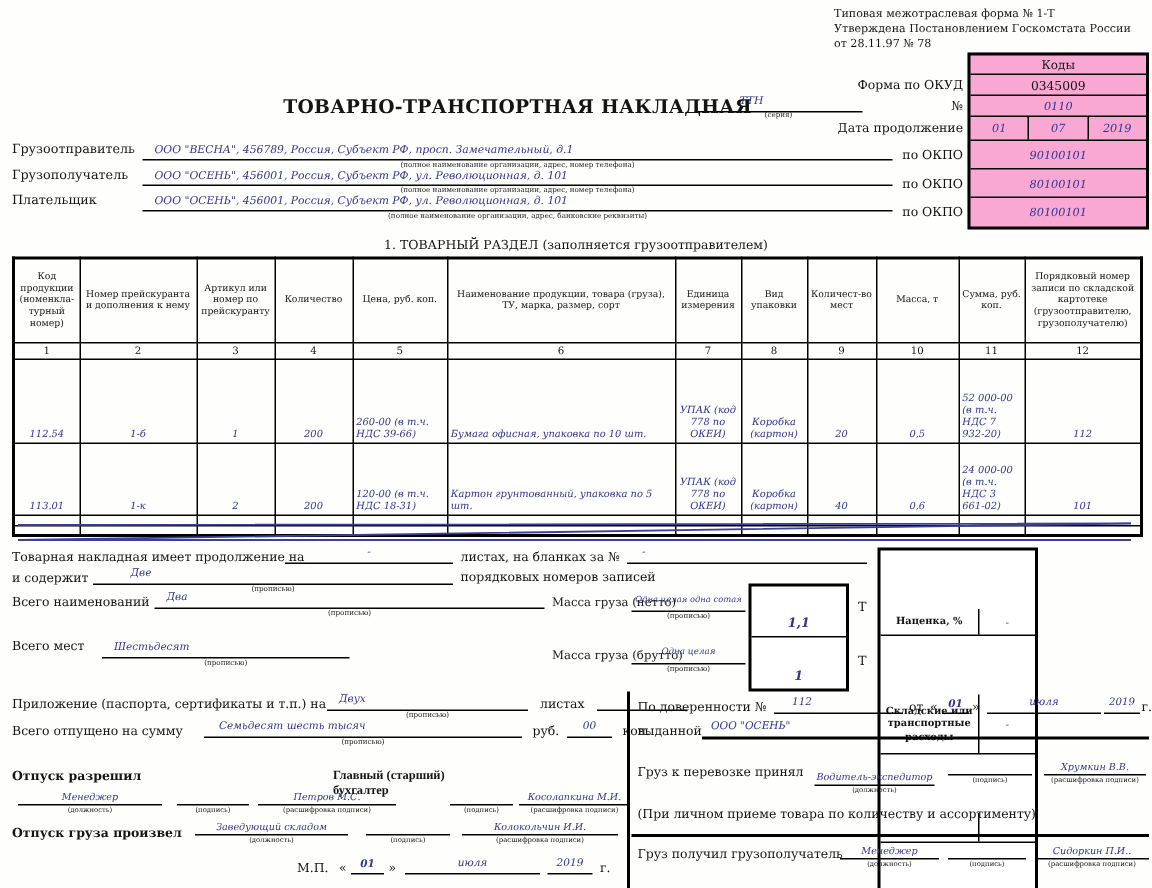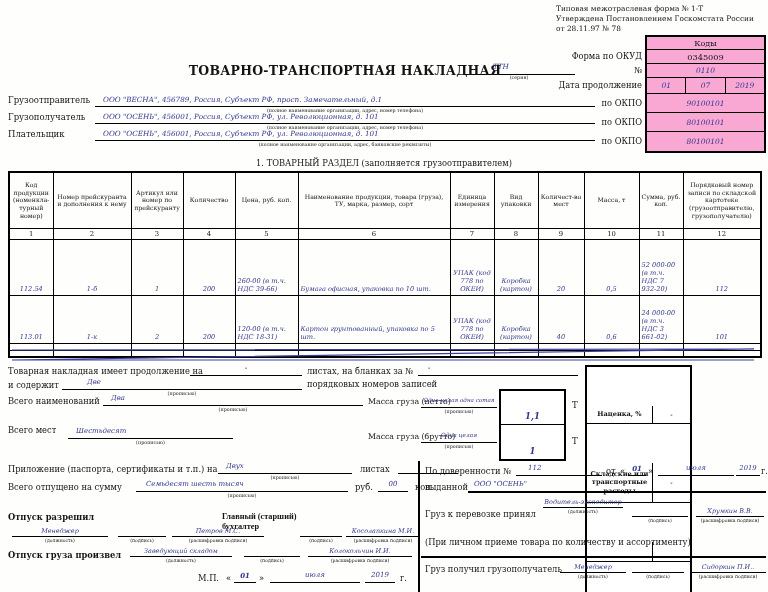--- a/index.html
+++ b/index.html
@@ -333,21 +333,21 @@
   <div class="abs uline hw b" style="left:628px; top:464px; width:18px; font-size:7px; height:12px; text-align:center;">01</div>
   <div class="abs lab" style="left:648px; top:466px;">»</div>
   <div class="abs uline hw" style="left:658px; top:464px; width:76px; font-size:7px; height:12px; text-align:center;">июля</div>
   <div class="abs uline hw" style="left:736px; top:464px; width:24px; font-size:6.8px; height:12px; text-align:center;">2019</div>
   <div class="abs lab" style="left:761px; top:466px;">г.</div>
 
   <div class="abs lab" style="left:425px; top:482px;">выданной</div>
   <div class="abs thick hw" style="left:468px; top:480px; width:298px; font-size:7px; height:13px; padding-left:6px;">ООО "ОСЕНЬ"</div>
 
   <div class="abs lab" style="left:425px; top:509px;">Груз к перевозке принял</div>
-  <div class="sig" style="left:543px; top:484px; width:80px;">
+  <div class="sig" style="left:543px; top:500px; width:80px;">
     <div class="sig-val hw" style="min-height:24px; white-space:normal;">Водитель-экспедитор</div>
     <div class="sig-cap">(должность)</div>
   </div>
   <div class="sig" style="left:632px; top:504px; width:56px;">
     <div class="sig-val hw"></div>
     <div class="sig-cap">(подпись)</div>
   </div>
   <div class="sig" style="left:696px; top:504px; width:68px;">
     <div class="sig-val hw">Хрумкин В.В.</div>
     <div class="sig-cap">(расшифровка подписи)</div>

